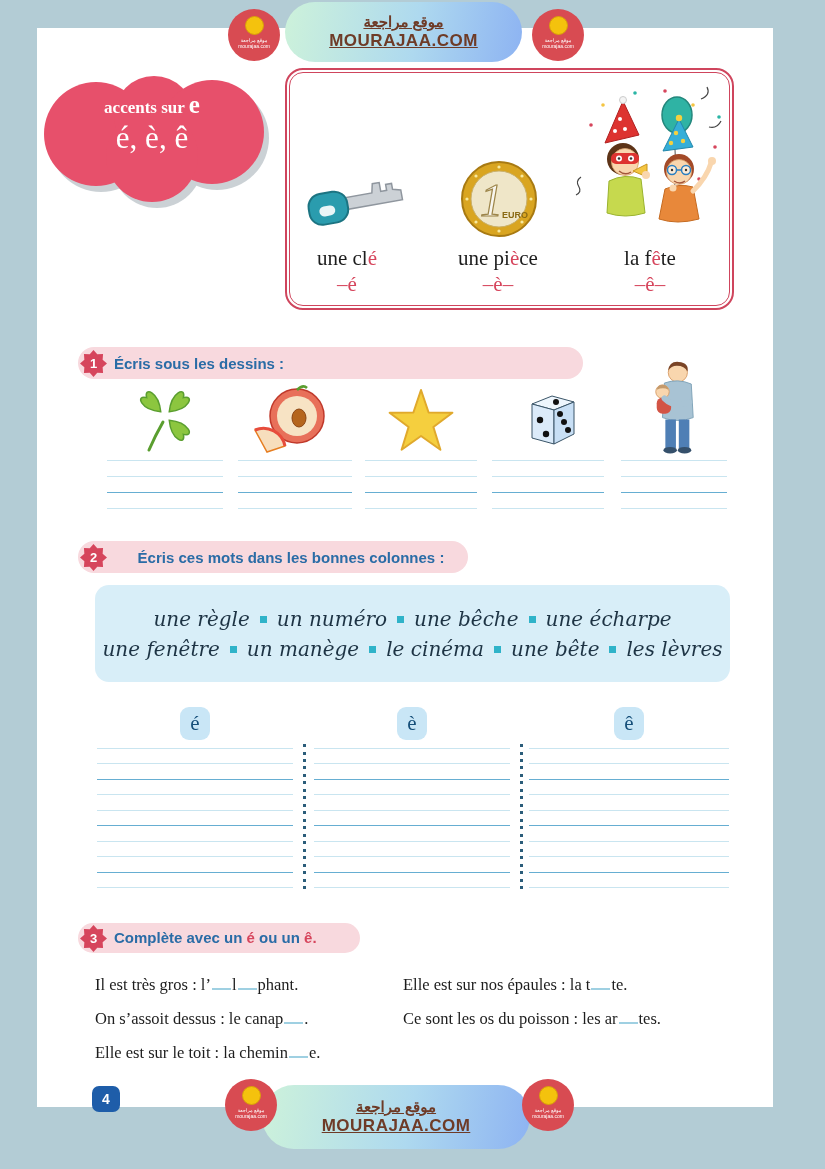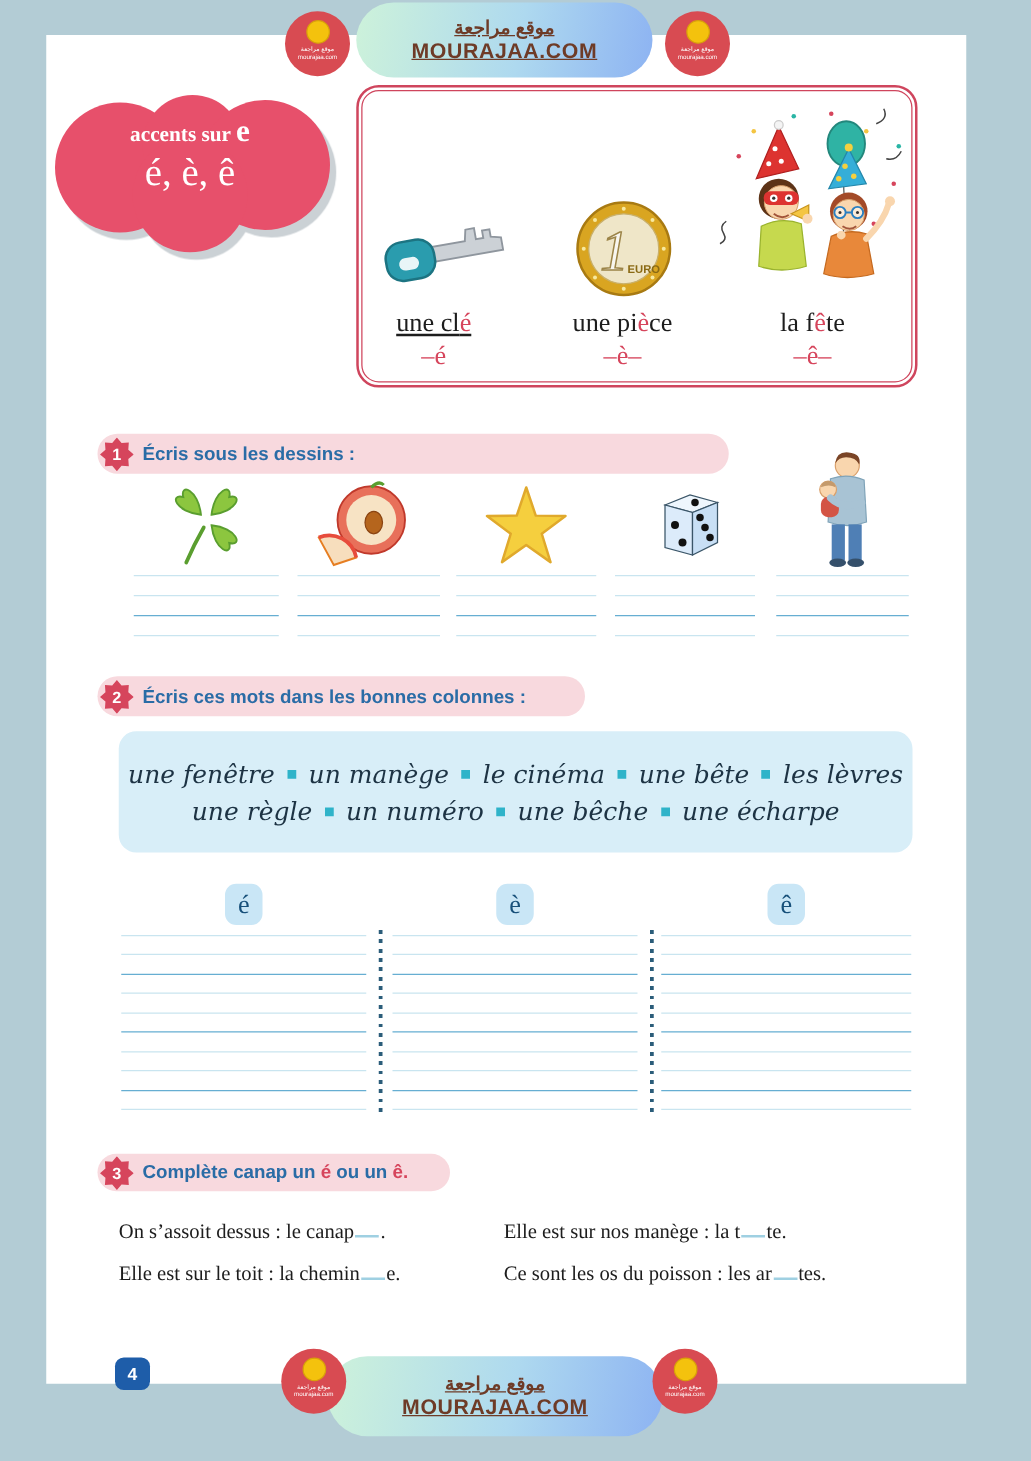--- a/index.html
+++ b/index.html
@@ -189,21 +189,21 @@
     <line x1="103" y1="85" x2="109" y2="85" stroke="#2a7fc1" stroke-width="1.5"></line>
     <circle cx="99" cy="85" r="1.2" fill="#333"></circle>
       <circle cx="113" cy="85" r="1.2" fill="#333"></circle>
     <path d="M101,96 q6,4 11,0" stroke="#a3553a" fill="none" stroke-width="1.5"></path>
     <path d="M92,104 Q106,98 120,102 L126,134 Q104,140 86,134 Z" fill="#e8883a" stroke="#c56a20"></path>
     <path d="M120,106 Q134,92 138,78" stroke="#f9d6ae" stroke-width="5" fill="none" stroke-linecap="round"></path>
     <circle cx="139" cy="76" r="4" fill="#f9d6ae"></circle>
     <circle cx="100" cy="103" r="3.5" fill="#f9d6ae"></circle>
   </svg>
 
-  <div class="exlabel" style="left:287px;top:246px;text-decoration:underline;"><span>une cl</span><span class="acc">é</span><span></span></div>
+  <div class="exlabel" style="left:287px;top:246px;"><span>une cl</span><span class="acc">é</span><span></span></div>
   <div class="exlabel" style="left:438px;top:246px;"><span>une pi</span><span class="acc">è</span><span>ce</span></div>
   <div class="exlabel" style="left:590px;top:246px;"><span>la f</span><span class="acc">ê</span><span>te</span></div>
   <div class="exnote" style="left:287px;top:272px;">–é</div>
   <div class="exnote" style="left:438px;top:272px;">–è–</div>
   <div class="exnote" style="left:590px;top:272px;">–ê–</div>
 
   <div class="ex-pill" style="left:78px;top:347px;width:505px;">
     <span class="t-blue">Écris sous les dessins : </span>
   </div>
   <div class="ex-num" style="left:80px;top:350px;">
@@ -293,33 +293,33 @@
       <div class="rule dark" style="top: 32px;"></div>
       <div class="rule" style="top: 48px;"></div>
     </div>
   <div class="ruled" style="left:621px;top:460px;width:106px;height:52px;">
       <div class="rule" style="top: 0px;"></div>
       <div class="rule" style="top: 16px;"></div>
       <div class="rule dark" style="top: 32px;"></div>
       <div class="rule" style="top: 48px;"></div>
     </div>
 
-  <div class="ex-pill" style="left:78px;top:541px;width:390px;">
+  <div class="ex-pill" style="left:78px;top:541px;width:390px;justify-content:center;">
     <span class="t-blue">Écris ces mots dans les bonnes colonnes :</span>
   </div>
   <div class="ex-num" style="left:80px;top:544px;">
     <svg width="27" height="27" viewBox="0 0 26 26">
         <polygon points="13,0 16.6,4.2 22.2,3.8 21.8,9.4 26,13 21.8,16.6 22.2,22.2 16.6,21.8 13,26 9.4,21.8 3.8,22.2 4.2,16.6 0,13 4.2,9.4 3.8,3.8 9.4,4.2" fill="var(--accent-red)"></polygon>
       </svg>
     <span>2</span>
   </div>
 
   <div id="wordbank">
+    <div class="wline"><span>une règle</span><span class="bullet"></span><span>un numéro</span><span class="bullet"></span><span>une bêche</span><span class="bullet"></span><span>une écharpe</span></div>
     <div class="wline"><span>une fenêtre</span><span class="bullet"></span><span>un manège</span><span class="bullet"></span><span>le cinéma</span><span class="bullet"></span><span>une bête</span><span class="bullet"></span><span>les lèvres</span></div>
-    <div class="wline"><span>une règle</span><span class="bullet"></span><span>un numéro</span><span class="bullet"></span><span>une bêche</span><span class="bullet"></span><span>une écharpe</span></div>
   </div>
 
   <div class="chip" style="left:180px;top:707px;">é</div>
   <div class="chip" style="left:397px;top:707px;">è</div>
   <div class="chip" style="left:614px;top:707px;">ê</div>
 
   <div class="ruled" style="left:97px;top:748px;width:196px;height:142px;">
       <div class="rule" style="top: 0px;"></div>
       <div class="rule" style="top: 15.45px;"></div>
       <div class="rule dark" style="top: 30.9px;"></div>
@@ -352,35 +352,36 @@
       <div class="rule dark" style="top: 77.25px;"></div>
       <div class="rule" style="top: 92.7px;"></div>
       <div class="rule" style="top: 108.15px;"></div>
       <div class="rule dark" style="top: 123.6px;"></div>
       <div class="rule" style="top: 139.05px;"></div>
     </div>
   <div class="vdots" style="left:303px;top:744px;height:148px;"></div>
   <div class="vdots" style="left:520px;top:744px;height:148px;"></div>
 
   <div class="ex-pill" style="left:78px;top:923px;width:282px;height:30px;">
-    <span><span class="t-blue">Complète canap un </span><span class="t-blue t-red">é</span><span class="t-blue"> ou un </span><span class="t-blue t-red">ê</span><span class="t-blue t-red">.</span></span>
+    <span><span class="t-blue">Complète avec un </span><span class="t-blue t-red">é</span><span class="t-blue"> ou un </span><span class="t-blue t-red">ê</span><span class="t-blue t-red">.</span></span>
   </div>
   <div class="ex-num" style="left:80px;top:925px;">
     <svg width="27" height="27" viewBox="0 0 26 26">
         <polygon points="13,0 16.6,4.2 22.2,3.8 21.8,9.4 26,13 21.8,16.6 22.2,22.2 16.6,21.8 13,26 9.4,21.8 3.8,22.2 4.2,16.6 0,13 4.2,9.4 3.8,3.8 9.4,4.2" fill="var(--accent-red)"></polygon>
       </svg>
     <span>3</span>
   </div>
 
   <div class="sents" style="left:95px;top:975px;">
+      <div class="sentence"><span>Il est très gros : l’</span><span class="blank"></span><span>l</span><span class="blank"></span><span>phant.</span></div>
       <div class="sentence"><span>On s’assoit dessus : le  canap</span><span class="blank"></span><span>.</span></div>
       <div class="sentence"><span>Elle est sur le toit : la  chemin</span><span class="blank"></span><span>e.</span></div>
     </div>
   <div class="sents" style="left:403px;top:975px;">
-      <div class="sentence"><span>Elle est sur nos manège : la  t</span><span class="blank"></span><span>te.</span></div>
+      <div class="sentence"><span>Elle est sur nos épaules : la  t</span><span class="blank"></span><span>te.</span></div>
       <div class="sentence"><span>Ce sont les os du poisson : les  ar</span><span class="blank"></span><span>tes.</span></div>
     </div>
 
   <div id="ex4badge">4</div>
 
   <div class="banner" style="left:262px;top:1085px;width:268px;height:64px;">
     <span class="ar">موقع مراجعة</span>
     <span class="dom">MOURAJAA.COM</span>
   </div>
   <div class="logo" style="left:225px;top:1079px;">

